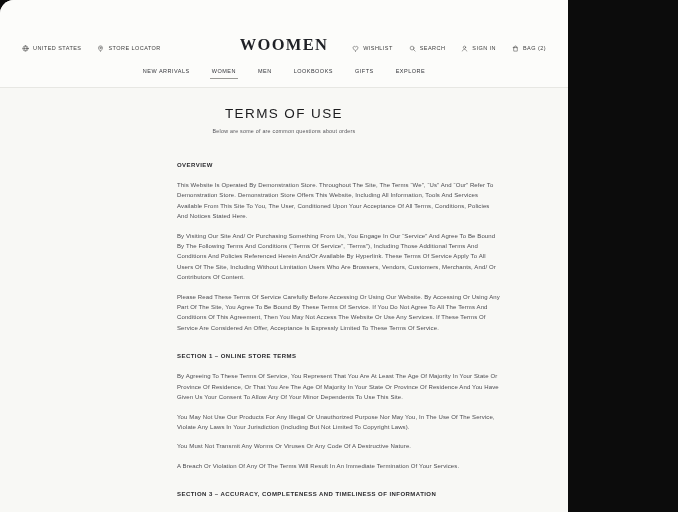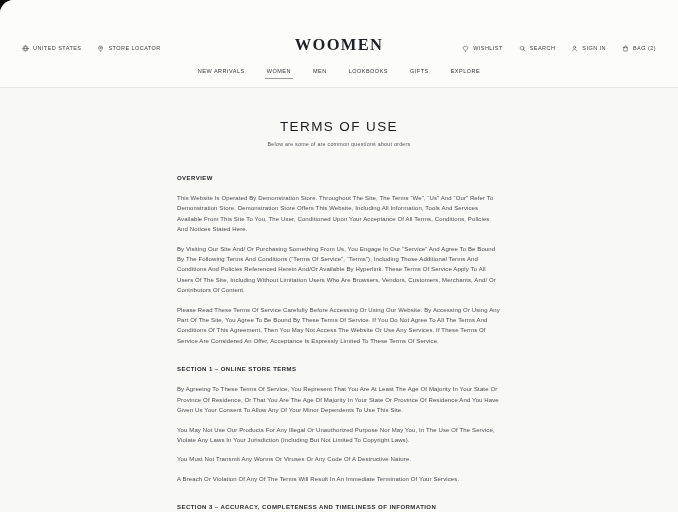--- a/index.html
+++ b/index.html
@@ -1,19 +1,19 @@
 <!DOCTYPE html>
 <html><head>
 <meta charset="utf-8">
 <style>
   * { margin:0; padding:0; box-sizing:border-box; }
   html,body { width:678px; height:512px; overflow:hidden; }
   body { background:#0c0c0c; font-family:"Liberation Sans","DejaVu Sans",sans-serif; }
   .page {
-    position:relative; width:678px; height:512px;
+    position:relative; width:568px; height:512px;
     background:#f8f8f5; border-top-left-radius:14px; overflow:hidden;
   }
   
   .header { background:#fcfcfa; border-bottom:1px solid #e7e7e3; padding-top:38px; }
   .topbar { position:relative; height:20px; display:flex; align-items:center; padding:0 22px; }
   .util-group { display:flex; align-items:center; gap:16px; }
   .util-group.right { margin-left:auto; }
   .util-item { display:flex; align-items:center; gap:4px; cursor:pointer; }
   .util-item svg { width:7px; height:7px; stroke:#3c3c3c; fill:none; stroke-width:1.7; stroke-linecap:round; stroke-linejoin:round; display:block; }
   .util-label { font-size:5.5px; letter-spacing:.45px; color:#3c3c3c; white-space:nowrap; }
@@ -21,21 +21,21 @@
     position:absolute; left:0; right:0; top:-3px; text-align:center;
     font-family:"Liberation Serif","DejaVu Serif",serif; font-weight:600;
     font-size:16.5px; letter-spacing:1.3px; color:#1f2126;
   }
   .nav { display:flex; justify-content:center; gap:22px; margin-top:10px; padding-bottom:9px; }
   .nav-item { font-size:5.5px; letter-spacing:.5px; color:#33343a; cursor:pointer; position:relative; padding-bottom:4px; }
   .nav-item.active::after {
     content:""; position:absolute; left:-2px; right:-2px; bottom:-1px; height:1px; background:#9a9a96;
   }
   
-  .title-block { text-align:center; margin-top:31px; }
+  .title-block { text-align:center; margin-top:18px; }
   .page-title { font-size:13.5px; font-weight:500; letter-spacing:1.4px; color:#1c1c1e; }
   .page-subtitle { margin-top:7px; font-size:5.3px; letter-spacing:.25px; color:#55555a; }
   
   .content { width:324px; margin:28px 0 0 177px; }
   .section-heading {
     font-size:6px; font-weight:700; letter-spacing:.45px; color:#2a2a2e;
     text-transform:uppercase; margin:20px 0 12px;
   }
   .section:first-child .section-heading { margin-top:0; }
   .content p {

